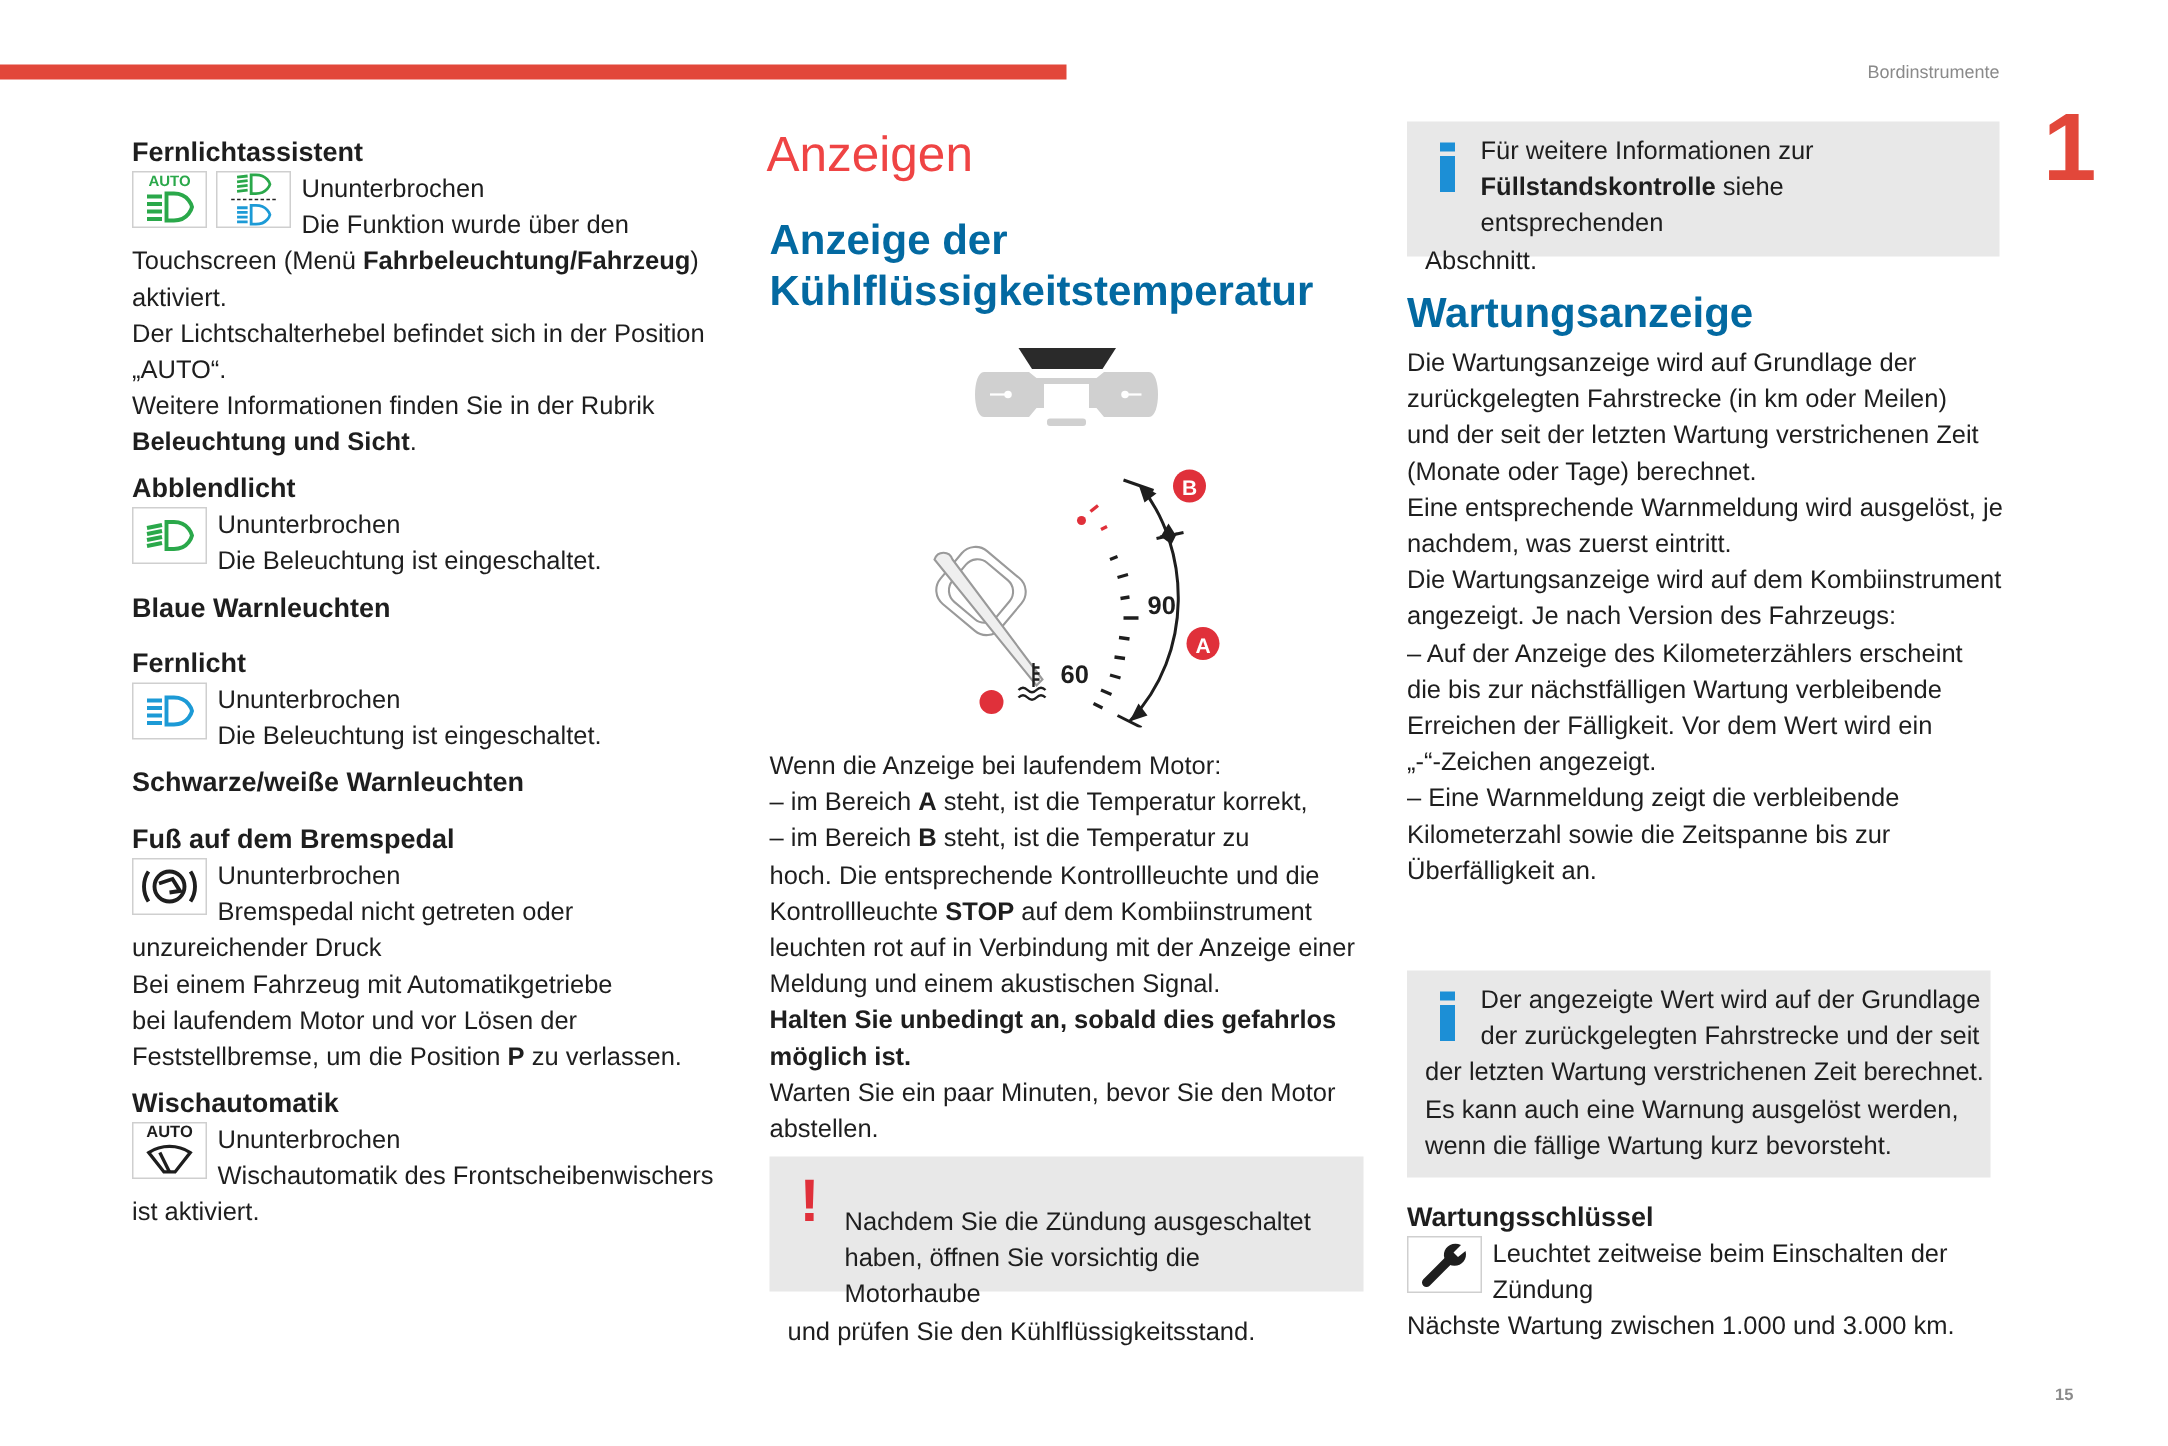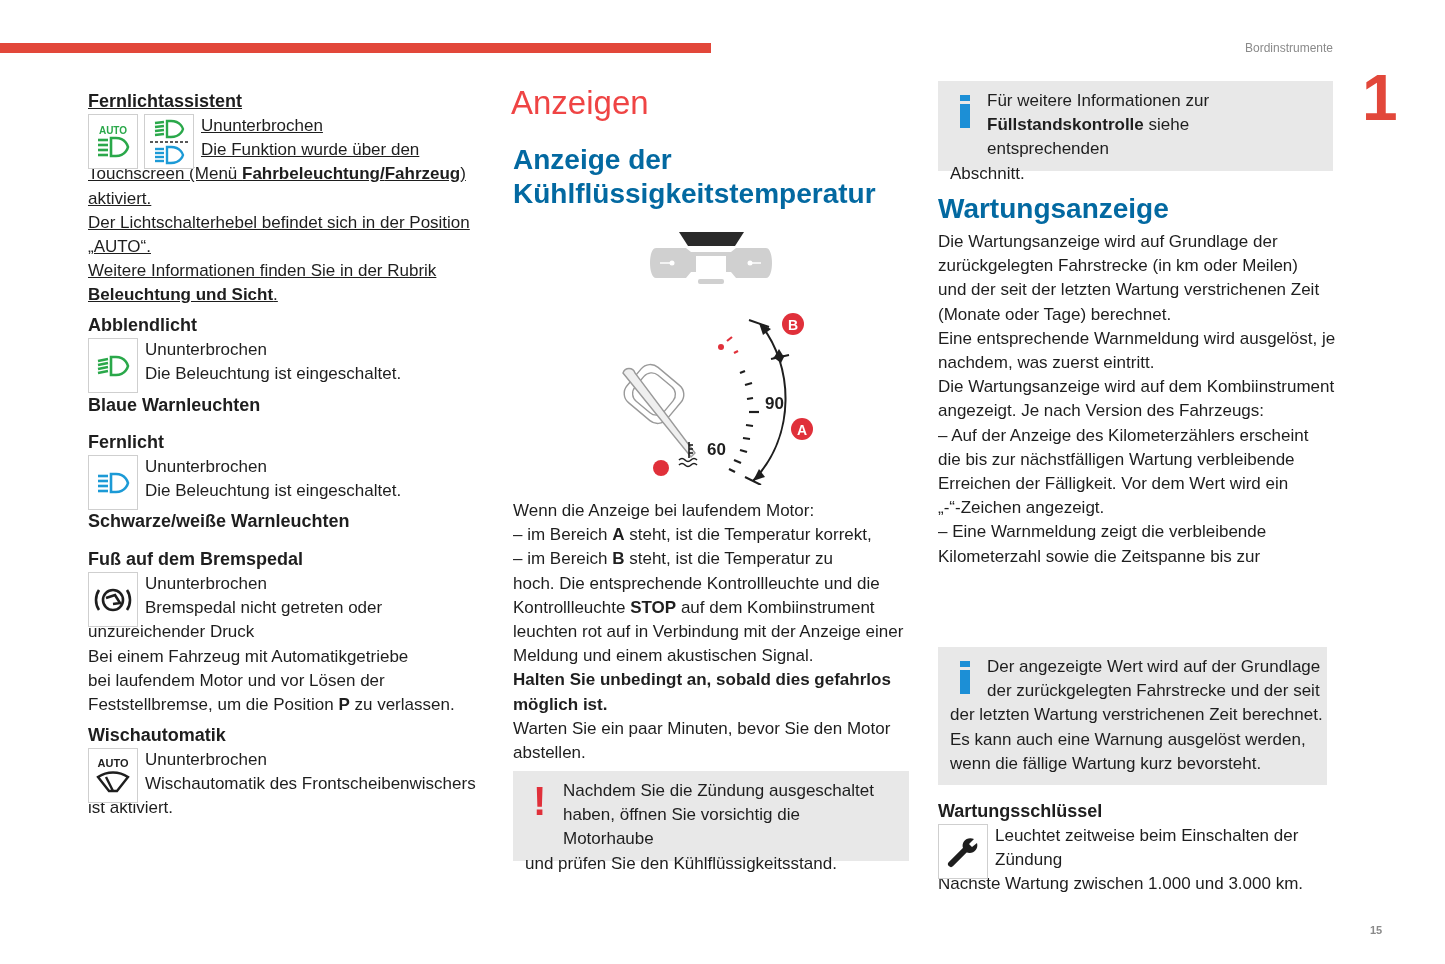--- a/index.html
+++ b/index.html
@@ -13,21 +13,21 @@
   .col { position: absolute; top: 0; }
   .col1 { left: 88px; width: 392px; }
   .col2 { left: 513px; width: 396px; }
   .col3 { left: 938px; width: 396px; }
 
   .h3 { font-weight: bold; font-size: 18px; line-height: 24px; }
   b, .b { font-weight: bold; }
   p { margin: 0; }
 
   .icon-row { position: relative; }
-  .icon-box { position: absolute; left: 0; width: 50px; height: 55px; border: 1px solid #cfcfcf; background: #fff; display: flex; align-items: center; justify-content: center; flex-direction: column; }
+  .icon-box { position: absolute; left: 0; width: 50px; height: 38px; border: 1px solid #cfcfcf; background: #fff; display: flex; align-items: center; justify-content: center; flex-direction: column; }
   .icon-text { padding-left: 57px; }
   .icon-text2 { padding-left: 113px; }
 
   .section-title-grey { font-size: 33px; color: #ef4444; line-height: 40px; }
   .h2 { font-size: 28px; font-weight: bold; line-height: 34px; color: #0369a1; }
 
   .note { position: absolute; background: #e8e8e8; padding: 8px 24px 10px 12px; }
   .note .glyph { position: absolute; left: 20px; top: 14px; }
 
   .info-i { width: 10px; height: 34px; position: relative; }
@@ -38,21 +38,21 @@
 </head>
 <body>
 
 <div class="topbar"></div>
 <div class="running-head">Bordinstrumente</div>
 <div class="chapter-num">1</div>
 <div class="page-num">15</div>
 
 <div class="col col1">
 
-  <div style="position:absolute; top:89px; width:392px;text-decoration:underline;">
+  <div style="position:absolute; top:89px; width:392px;">
     <div class="h3">Fernlichtassistent</div>
     <div class="icon-row" style="margin-top:1px;">
       <div class="icon-box" style="top:0;">
         <div style="font-size:10px; font-weight:bold; color:#2aa84a; line-height:10px;">AUTO</div>
         <svg width="34" height="22" viewBox="0 0 34 22">
           <g stroke="#2aa84a" stroke-width="2.6" fill="none">
             <line x1="2" y1="4" x2="12" y2="4"></line>
               <line x1="2" y1="9" x2="12" y2="9"></line>
               <line x1="2" y1="14" x2="12" y2="14"></line>
               <line x1="2" y1="19" x2="12" y2="19"></line>
@@ -252,21 +252,21 @@
     <p style="white-space:nowrap;">leuchten rot auf in Verbindung mit der Anzeige einer</p>
     <p>Meldung und einem akustischen Signal.</p>
     <p class="b">Halten Sie unbedingt an, sobald dies gefahrlos</p>
     <p class="b">möglich ist.</p>
     <p>Warten Sie ein paar Minuten, bevor Sie den Motor</p>
     <p>abstellen.</p>
   </div>
 
   <div class="note" style="left:0; top:771px; width:396px; height:90px;">
     <div class="glyph warn-excl" style="left:20px; top:10px;">!</div>
-    <p style="padding-left:38px;">Nachdem Sie die Zündung ausgeschaltet</p>
+    <p style="padding-left:38px;margin-top:24px;">Nachdem Sie die Zündung ausgeschaltet</p>
     <p style="padding-left:38px;">haben, öffnen Sie vorsichtig die Motorhaube</p>
     <p>und prüfen Sie den Kühlflüssigkeitsstand.</p>
   </div>
 </div>
 
 <div class="col col3">
   <div class="note" style="left:0; top:81px; width:395px; height:90px;">
     <div class="glyph info-i" style="left:22px; top:14px;"></div>
     <p style="padding-left:37px;">Für weitere Informationen zur</p>
     <p style="padding-left:37px;"><b>Füllstandskontrolle</b><span> siehe entsprechenden</span></p>
@@ -283,20 +283,21 @@
     <p>Eine entsprechende Warnmeldung wird ausgelöst, je</p>
     <p>nachdem, was zuerst eintritt.</p>
     <p>Die Wartungsanzeige wird auf dem Kombiinstrument</p>
     <p>angezeigt. Je nach Version des Fahrzeugs:</p>
     <p>–  Auf der Anzeige des Kilometerzählers erscheint</p>
     <p>die bis zur nächstfälligen Wartung verbleibende</p>
     <p>Erreichen der Fälligkeit. Vor dem Wert wird ein</p>
     <p>„-“-Zeichen angezeigt.</p>
     <p>–  Eine Warnmeldung zeigt die verbleibende</p>
     <p>Kilometerzahl sowie die Zeitspanne bis zur</p>
+    <p>Überfälligkeit an.</p>
   </div>
 
   <div class="note" style="left:0; top:647px; width:389px; height:138px; white-space:nowrap;">
     <div class="glyph info-i" style="left:22px; top:14px;"></div>
     <p style="padding-left:37px;">Der angezeigte Wert wird auf der Grundlage</p>
     <p style="padding-left:37px;">der zurückgelegten Fahrstrecke und der seit</p>
     <p>der letzten Wartung verstrichenen Zeit berechnet.</p>
     <p>Es kann auch eine Warnung ausgelöst werden,</p>
     <p>wenn die fällige Wartung kurz bevorsteht.</p>
   </div>

